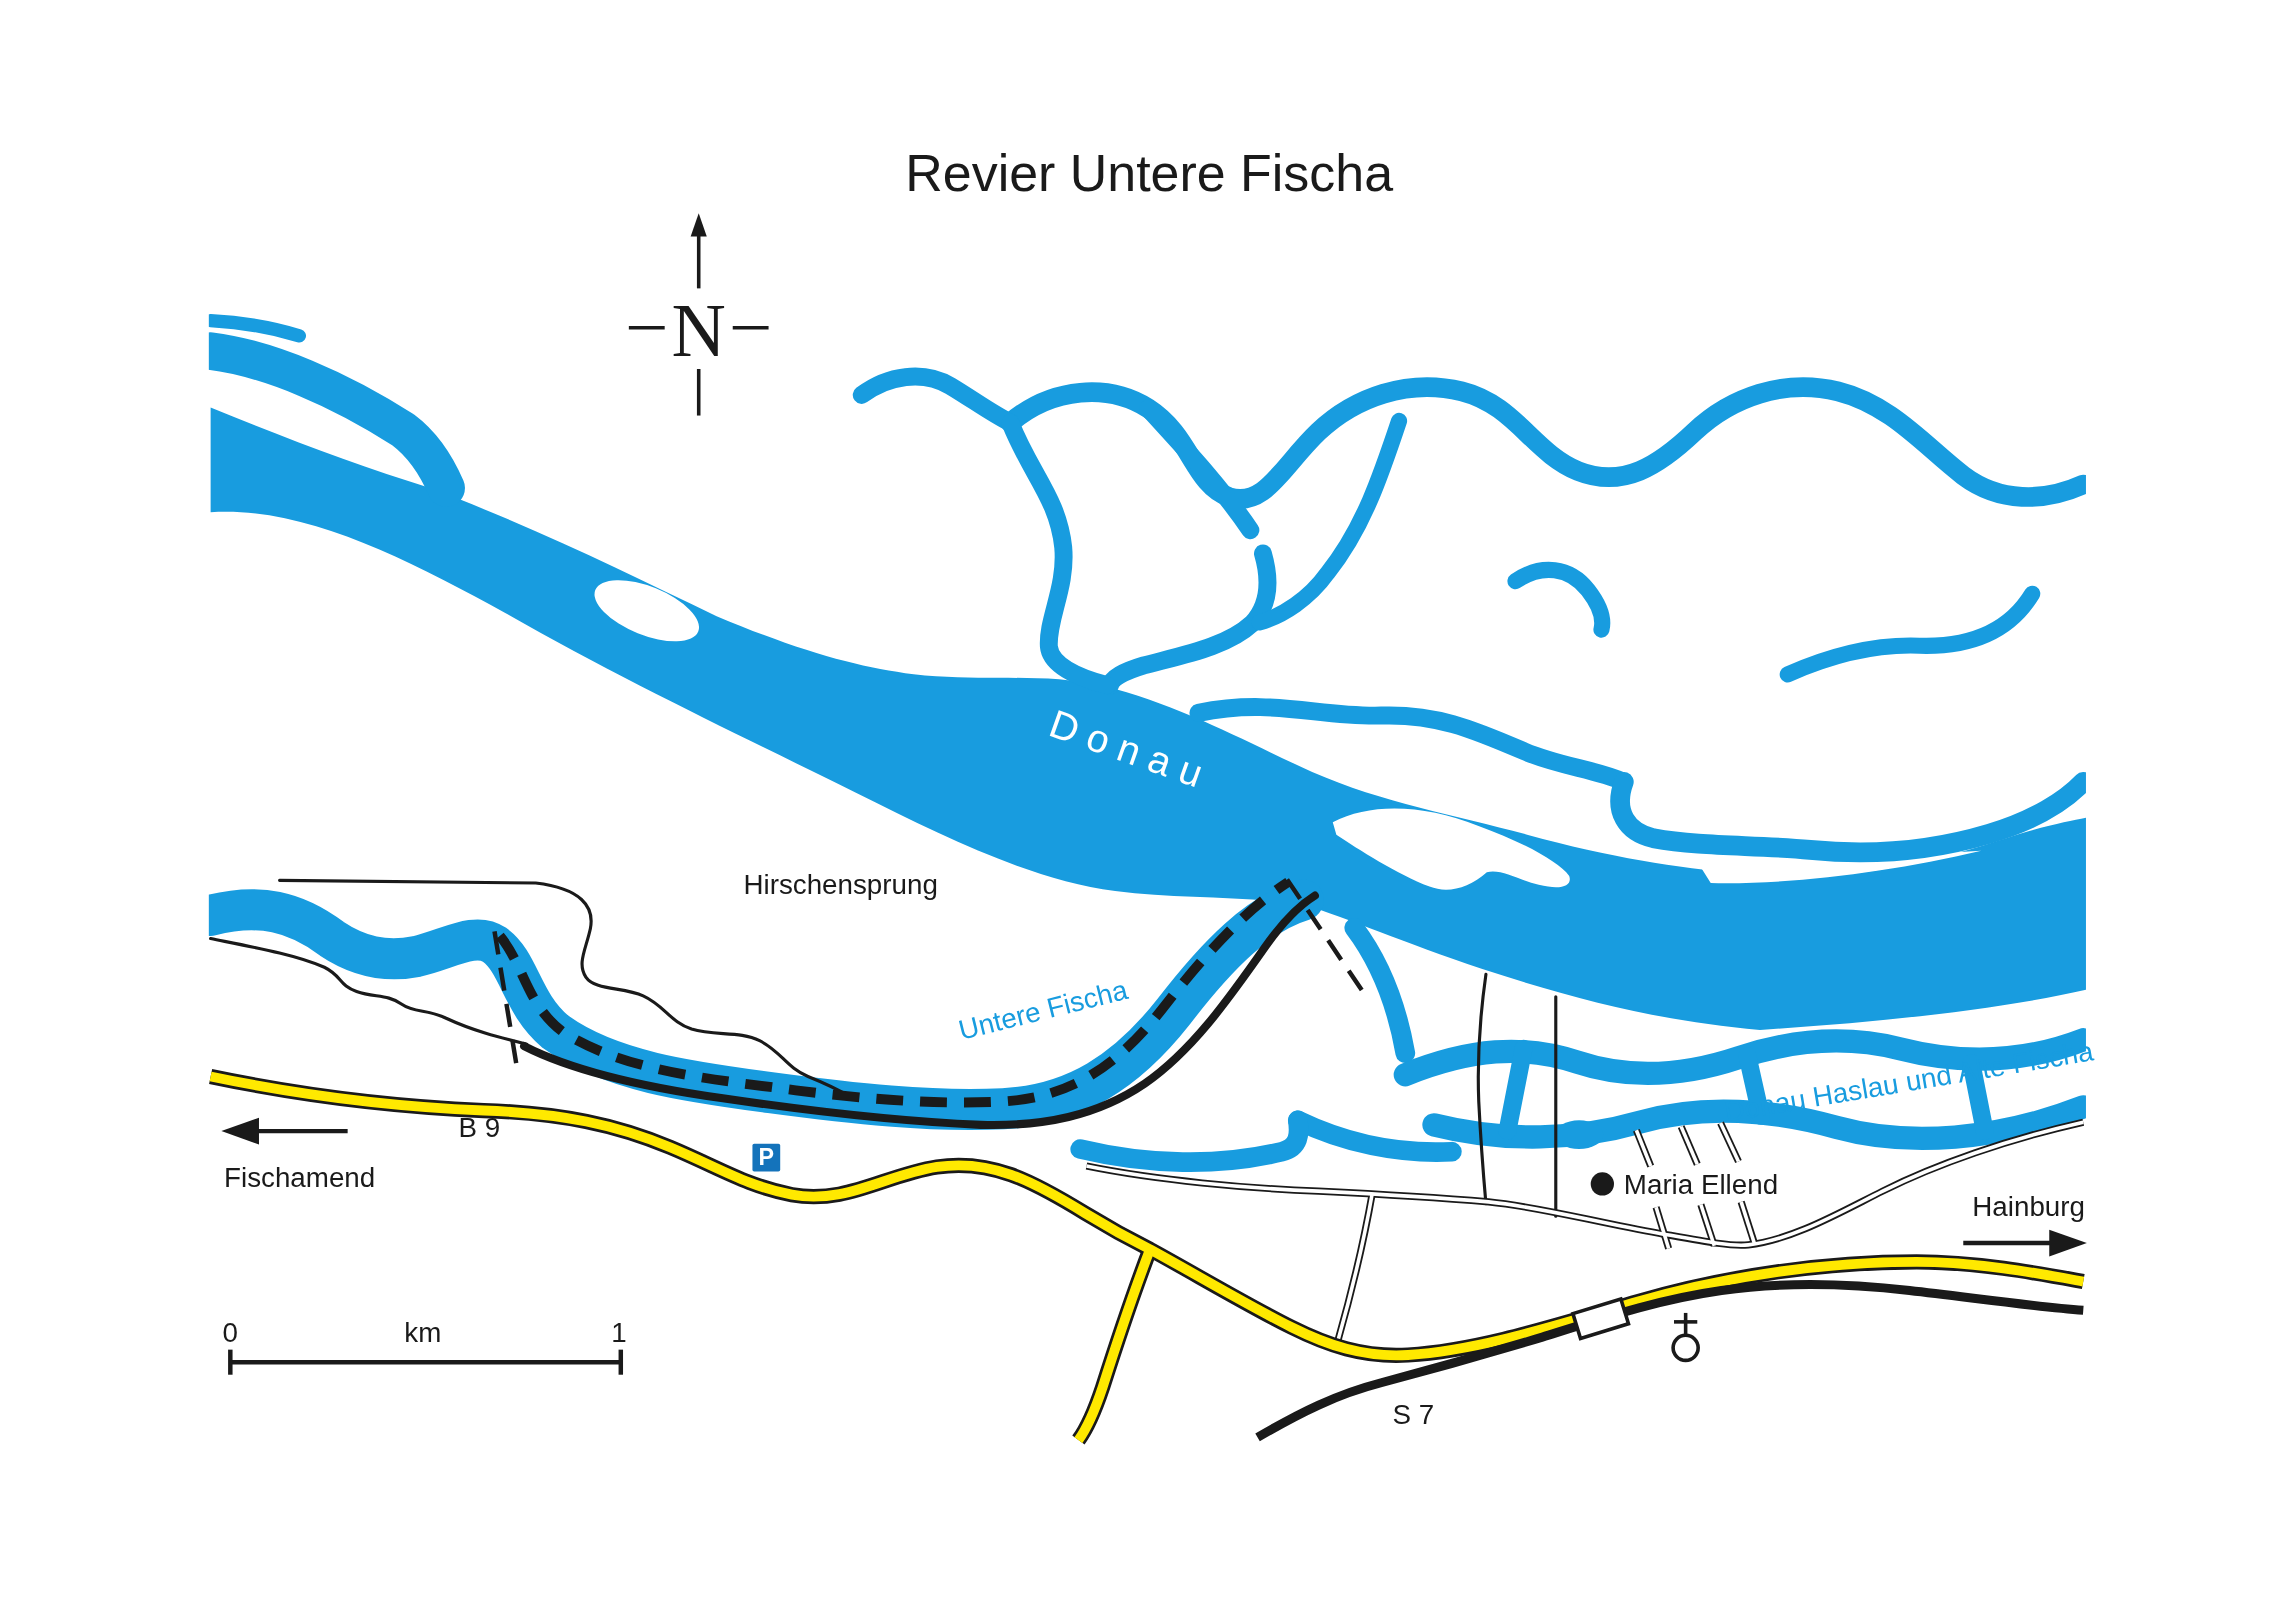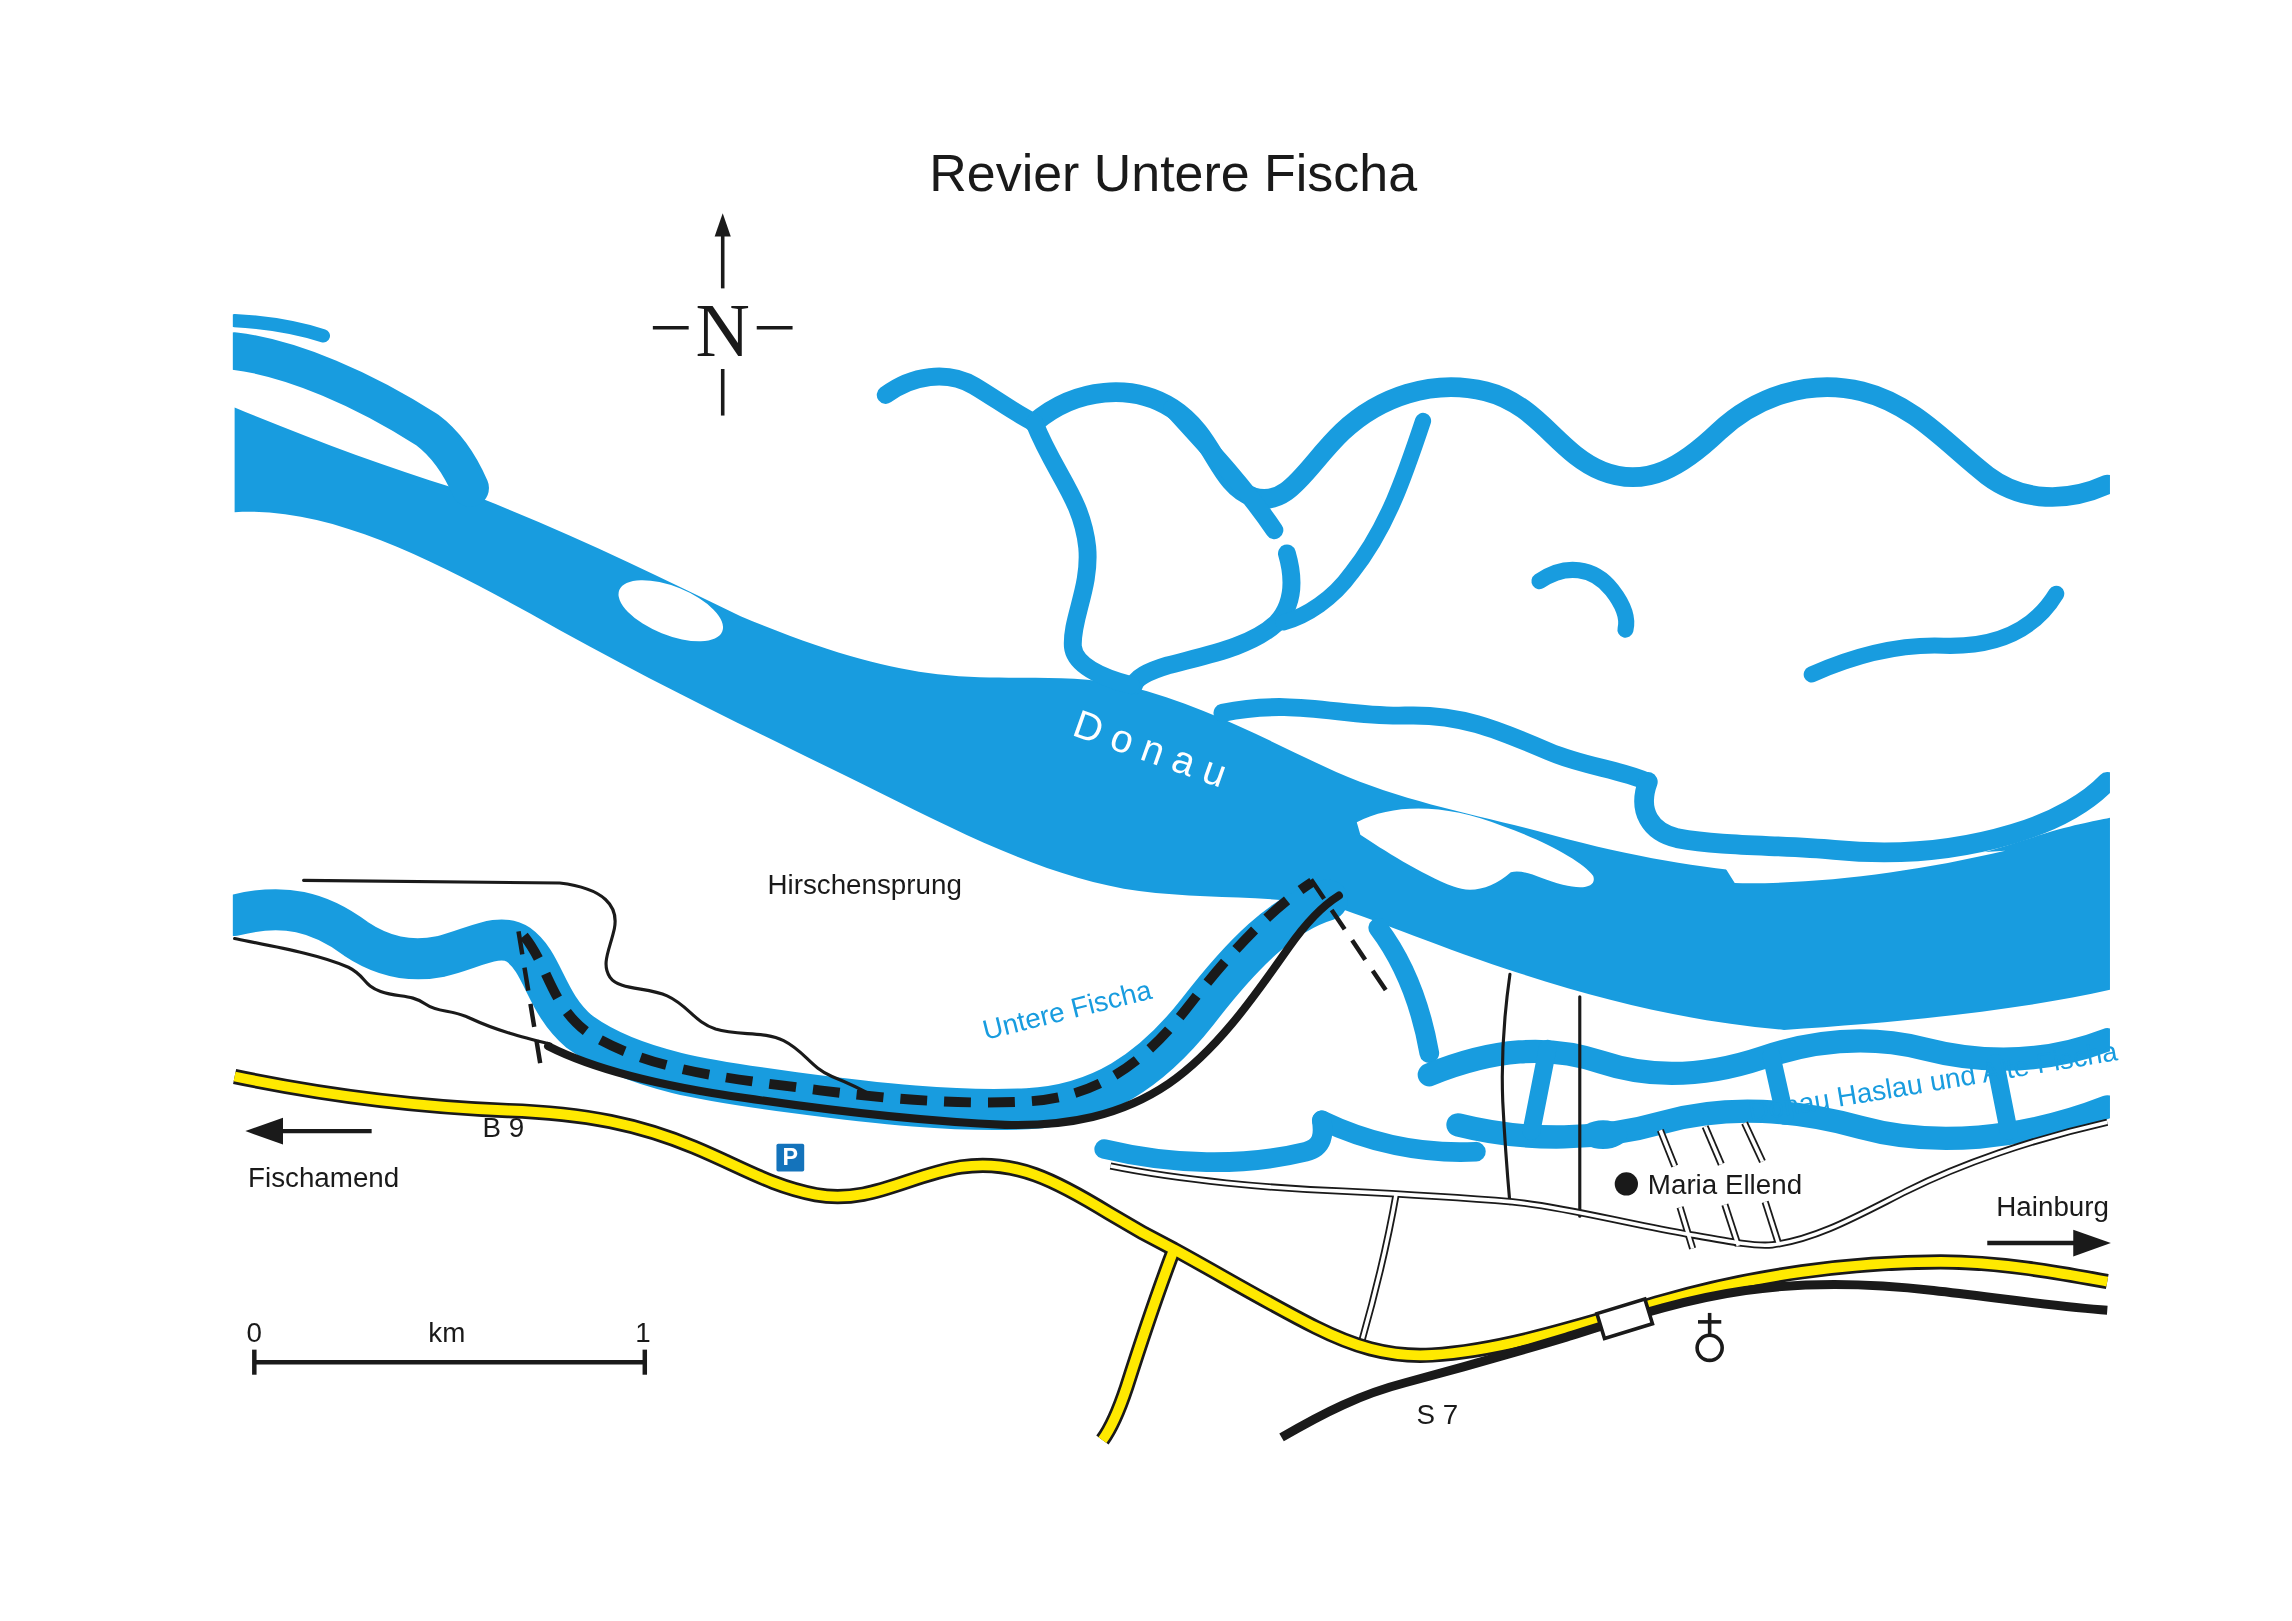--- a/index.html
+++ b/index.html
@@ -1,19 +1,19 @@
 <!DOCTYPE html>
 <html style="--water: #189CDF; --yellow: #FFE900; --ink: #1A1A1A; --pblue: #1473BB;font-size:14.3px"><head>
 <meta charset="utf-8">
 <style>
   :root{
     --water:#189CDF; --yellow:#FFE900; --ink:#1A1A1A; --pblue:#1473BB;
   }
   html,body{margin:0;padding:0;background:#ffffff;}
-  .stage{width:1821px;height:1621px;background:#fff;position:relative;font-family:"Liberation Sans",sans-serif;padding-left:24px;}
+  .stage{width:1821px;height:1621px;background:#fff;position:relative;font-family:"Liberation Sans",sans-serif;}
   svg{display:block;}
   .water-fill{fill:var(--water);stroke:none;}
   .water-stroke{fill:none;stroke:var(--water);stroke-linecap:round;stroke-linejoin:round;}
   .white-fill{fill:#ffffff;stroke:none;}
   .thin-line{fill:none;stroke:var(--ink);stroke-width:3.5;stroke-linecap:round;stroke-linejoin:round;}
   .bank-solid{fill:none;stroke:var(--ink);stroke-width:9;stroke-linecap:round;stroke-linejoin:round;}
   .bank-dashed{fill:none;stroke:var(--ink);stroke-width:11;stroke-dasharray:30 19;stroke-linecap:butt;}
   .marker-dashed{fill:none;stroke:var(--ink);stroke-width:5;stroke-dasharray:26 15;stroke-linecap:butt;}
   .road-casing{fill:none;stroke:var(--ink);stroke-width:17;stroke-linecap:butt;stroke-linejoin:round;}
   .road-yellow{fill:none;stroke:var(--yellow);stroke-width:11;stroke-linecap:butt;stroke-linejoin:round;}

